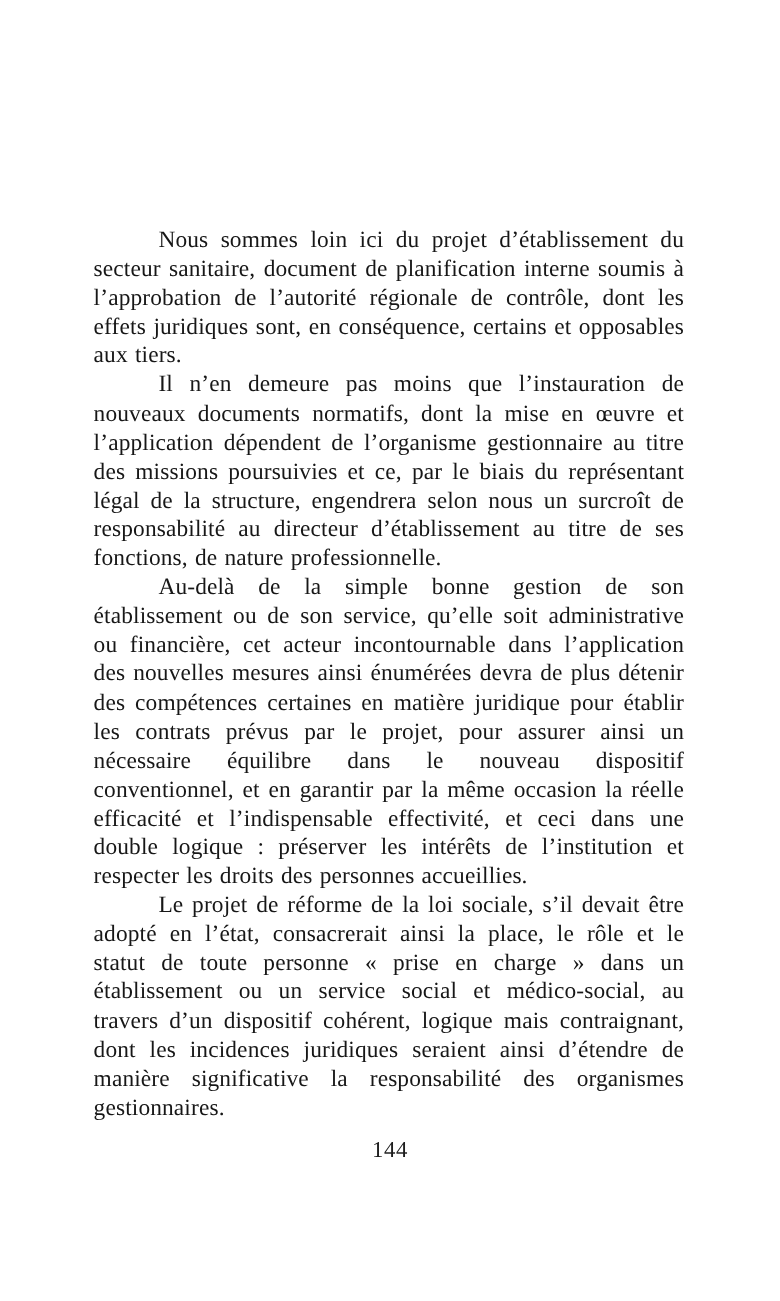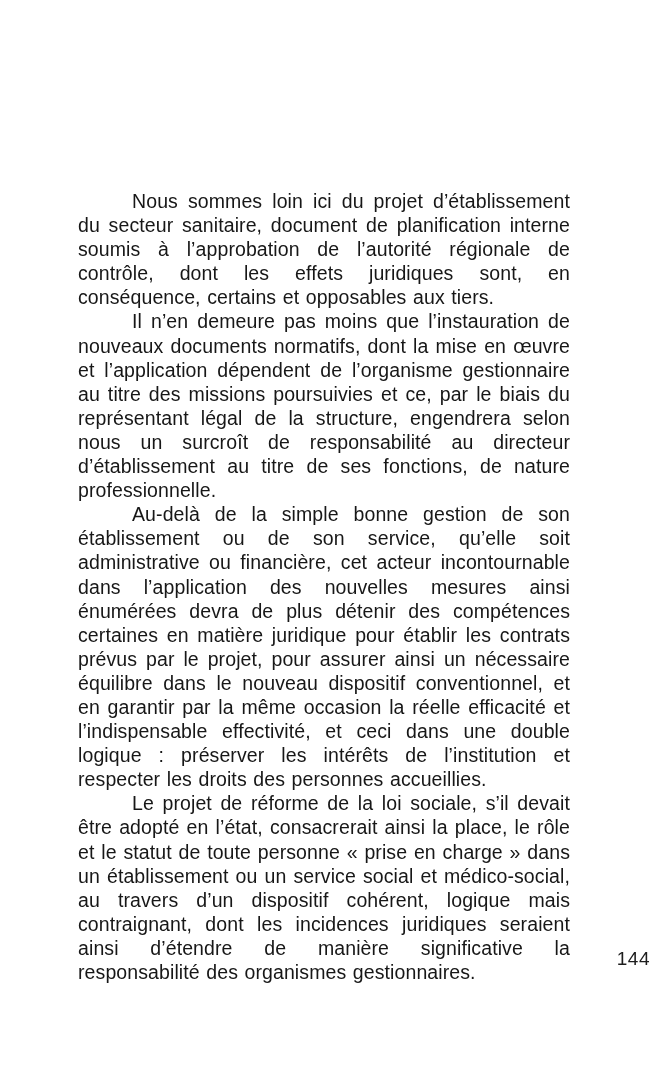--- a/index.html
+++ b/index.html
@@ -6,21 +6,21 @@
     margin: 0;
     padding: 0;
     background: #ffffff;
   }
   .page {
     position: relative;
     width: 650px;
     height: 1084px;
     background: #ffffff;
     overflow: hidden;
-    font-family: Liberation Sans, sans-serif;
+    font-family: Liberation Serif, serif;
     color: #171717;
   }
   .text-block {
     position: absolute;
     top: 189px;
     left: 78px;
     width: 492px;
   }
   .text-block p {
     margin: 0;
@@ -29,21 +29,21 @@
     text-align: justify;
     text-indent: 54px;
     letter-spacing: 0.1px;
     word-spacing: 1px;
   }
   .page-number {
     position: absolute;
     top: 948px;
     left: 0;
     width: 650px;
-    text-align: right;
+    text-align: center;
     font-size: 19px;
     letter-spacing: 0.5px;
     color: #1d1d1d;
   }
 </style>
 </head>
 <body>
 
 <div class="page">
   <div class="text-block">

